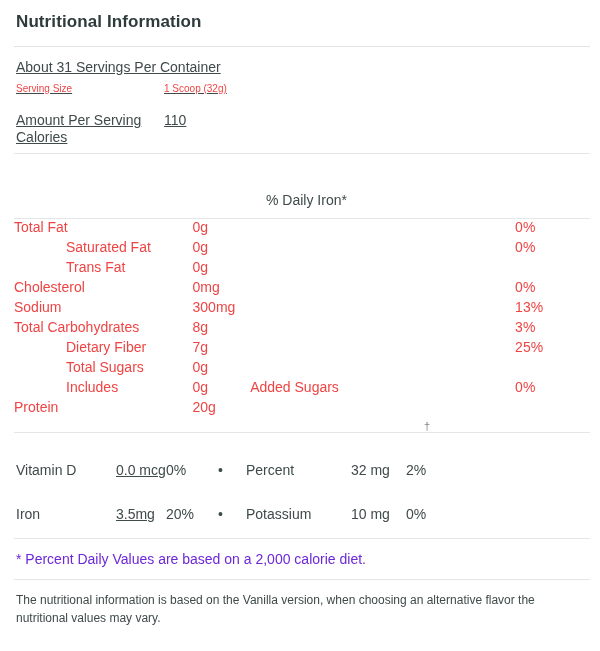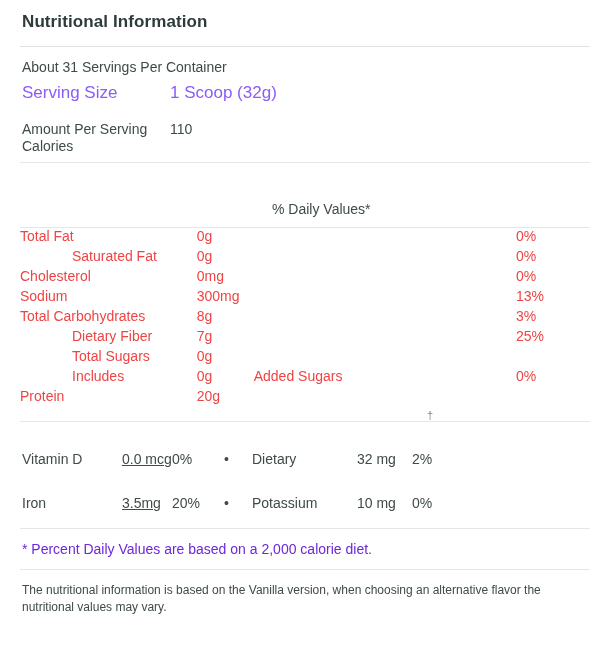--- a/index.html
+++ b/index.html
@@ -9,51 +9,52 @@
   body {
     width: 600px;
     height: 651px;
     background: #ffffff;
     font-family: "Liberation Sans", sans-serif;
     color: #3f4a4a;
     font-size: 14px;
     -webkit-font-smoothing: antialiased;
   }
   .panel {
-    padding: 8px 10px 0 20px;
+    padding: 8px 10px 0 14px;
     box-sizing: border-box;
     width: 600px;
   }
   .title {
     font-size: 17px;
     font-weight: bold;
     color: #2f3b3b;
     margin: 4px 0 14px 2px;
     letter-spacing: 0.1px;
   }
   .rule {
     border: 0;
     border-top: 1px solid #dfe4e2;
     margin: 0;
     width: 100%;
   }
   .rule.thin { border-top: 1px solid #e3e8e6; }
 
   .block {
     padding: 10px 2px 8px 2px;
+    text-decoration: underline;
   }
   .servings {
     font-size: 14px;
     color: #3f4a4a;
     margin: 2px 0 8px 0;
   }
   .serving-size {
     display: flex;
-    font-size: 17px;
-    color: #8b5cf6;
+    font-size: 10px;
+    color: #ef4444;
   }
   .serving-size .lbl { width: 148px; }
 
   .amount-row {
     display: flex;
     margin-top: 18px;
     font-size: 14px;
   }
   .amount-row .lbl {
     width: 148px;
@@ -144,38 +145,44 @@
     </div>
     <div class="amount-row">
       <span class="lbl">Amount Per Serving Calories</span>
       <span class="val">110</span>
     </div>
   </div>
 
   <hr class="rule thin">
 
   <div class="dv-row">
-    <span class="dv-label">% Daily Values*</span>
+    <span class="dv-label">% Daily Iron*</span>
   </div>
 
   <hr class="rule thin">
 
   <table class="nutr">
     <tbody>
         <tr>
           <td class="c-name">Total Fat</td>
           <td class="c-amt">0g</td>
           <td class="c-extra"></td>
           <td class="c-dv">0%</td>
         </tr>
         <tr>
           <td class="c-name indent1">Saturated Fat</td>
           <td class="c-amt">0g</td>
           <td class="c-extra"></td>
           <td class="c-dv">0%</td>
+        </tr>
+        <tr>
+          <td class="c-name indent1">Trans Fat</td>
+          <td class="c-amt">0g</td>
+          <td class="c-extra"></td>
+          <td class="c-dv"></td>
         </tr>
         <tr>
           <td class="c-name">Cholesterol</td>
           <td class="c-amt">0mg</td>
           <td class="c-extra"></td>
           <td class="c-dv">0%</td>
         </tr>
         <tr>
           <td class="c-name">Sodium</td>
           <td class="c-amt">300mg</td>
@@ -218,21 +225,21 @@
   <div class="dagger">†</div>
 
   <hr class="rule thin">
 
   <div class="vitamins">
       <div class="vit-row">
         <span class="v-name">Vitamin D</span>
         <span class="v-amt">0.0 mcg</span>
         <span class="v-dv">0%</span>
         <span class="v-dot">•</span>
-        <span class="v-name2">Dietary</span>
+        <span class="v-name2">Percent</span>
         <span class="v-amt2">32 mg</span>
         <span class="v-dv2">2%</span>
       </div>
       <div class="vit-row">
         <span class="v-name">Iron</span>
         <span class="v-amt">3.5mg</span>
         <span class="v-dv">20%</span>
         <span class="v-dot">•</span>
         <span class="v-name2">Potassium</span>
         <span class="v-amt2">10 mg</span>

